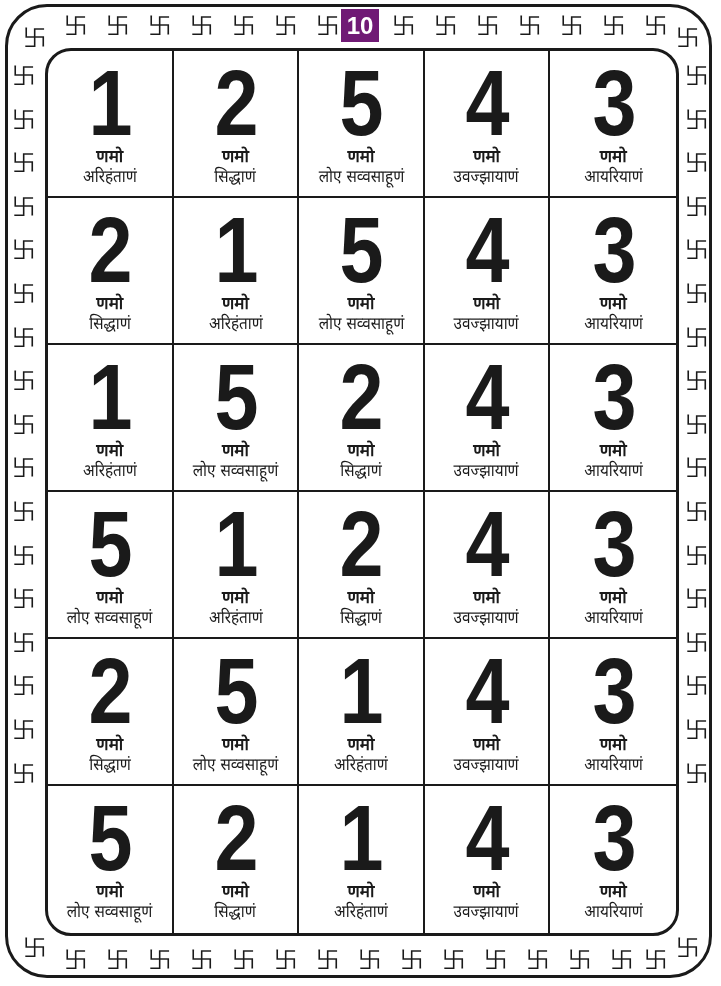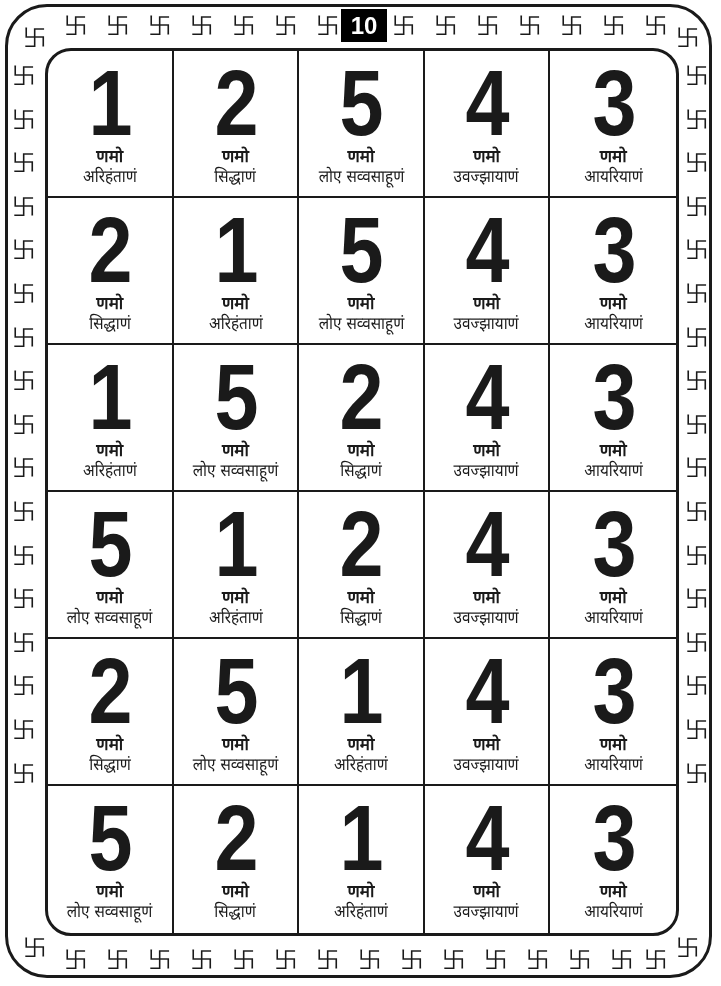--- a/index.html
+++ b/index.html
@@ -7,21 +7,21 @@
   .outer{position:absolute;left:5px;top:4px;width:707px;height:974px;border:3px solid #1a1a1a;border-radius:42px;box-sizing:border-box;}
   .inner{position:absolute;left:45px;top:48px;width:634px;height:888px;border:3px solid #1a1a1a;border-radius:26px;box-sizing:border-box;overflow:hidden;}
   .grid{display:grid;grid-template-columns:repeat(5,1fr);grid-template-rows:repeat(6,1fr);width:100%;height:100%;}
   .cell{border-right:2px solid #1a1a1a;border-bottom:2px solid #1a1a1a;display:flex;flex-direction:column;align-items:center;justify-content:flex-start;box-sizing:border-box;padding-top:10px;}
   .cell.lastcol{border-right:none;}
   .cell.lastrow{border-bottom:none;}
   .num{font-family:"Liberation Sans",sans-serif;font-weight:bold;font-size:92px;line-height:84px;height:86px;letter-spacing:-2px;transform:scaleX(0.86);}
   .l1{font-family:"DejaVu Serif",serif;font-weight:bold;font-size:17px;line-height:19px;}
   .l2{font-family:"DejaVu Serif",serif;font-size:17px;line-height:21px;white-space:nowrap;transform:scaleX(0.9);}
   .sw{position:absolute;width:24px;height:24px;font-size:22px;line-height:24px;text-align:center;font-family:"DejaVu Sans",sans-serif;color:#1a1a1a;}
-  .badge{position:absolute;left:341px;top:9px;width:46px;height:33px;background:#000000;color:#fff;font-weight:bold;font-size:24px;line-height:33px;text-align:center;font-family:"Liberation Sans",sans-serif;}
+  .badge{position:absolute;left:341px;top:9px;width:38px;height:33px;background:#701a75;color:#fff;font-weight:bold;font-size:24px;line-height:33px;text-align:center;font-family:"Liberation Sans",sans-serif;}
 </style>
 </head>
 <body>
 
 <div class="outer"></div>
 <div id="ornaments">
     <span class="sw" style="left: 64px; top: 14px;">卐</span>
     <span class="sw" style="left: 106px; top: 14px;">卐</span>
     <span class="sw" style="left: 148px; top: 14px;">卐</span>
     <span class="sw" style="left: 190px; top: 14px;">卐</span>

